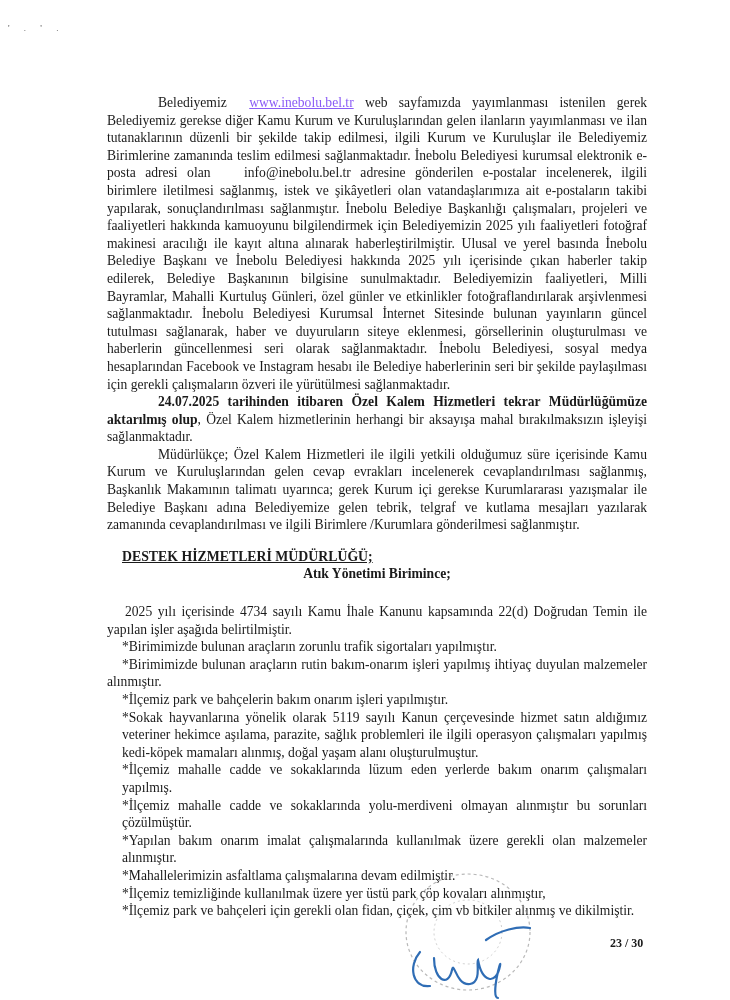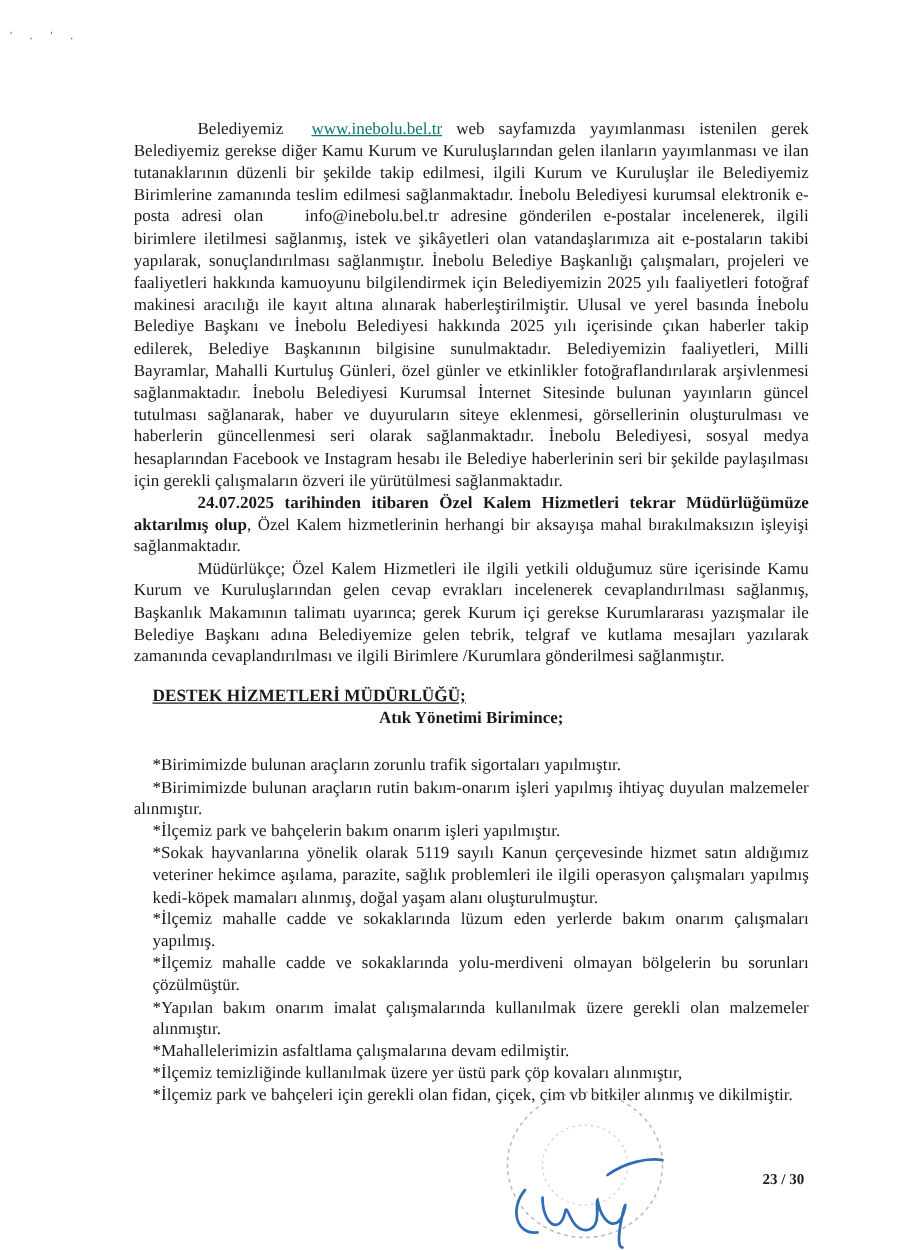--- a/index.html
+++ b/index.html
@@ -10,21 +10,21 @@
       font-family: "Liberation Serif", serif;
       font-size: 13.6px; line-height: 17.6px;
     }
     .specks { position: absolute; left: 8px; top: 20px; color: #555; font-size: 9px; letter-spacing: 6px; }
     .body {
       position: absolute; left: 107px; top: 94px; width: 540px;
     }
     p { margin: 0; text-align: justify; }
     .indent { text-indent: 51px; }
     .indent-sm { text-indent: 18px; }
-    a.link { color: #0f766e; text-decoration: underline; }
+    a.link { color: #8b5cf6; text-decoration: underline; }
     .email { color: #1a1a1a; margin-left: 24px; }
     b { font-weight: bold; }
     .section-title {
       margin-top: 14px; padding-left: 15px;
       font-weight: bold; text-decoration: underline; font-size: 13.8px;
     }
     .sub-title { font-weight: bold; margin-bottom: 20px; text-align: center; }
     .list-item { padding-left: 15px; text-align: justify; }
     .list-item.wrap-flush { padding-left: 0; text-indent: 15px; }
     .list-item.wrap-indent { padding-left: 15px; }
@@ -43,27 +43,28 @@
   <div class="body">
     <p class="indent"><span>Belediyemiz</span>&nbsp;&nbsp;<a class="link">www.inebolu.bel.tr</a><span> web sayfamızda yayımlanması istenilen gerek Belediyemiz gerekse diğer Kamu Kurum ve Kuruluşlarından gelen ilanların yayımlanması ve ilan tutanaklarının düzenli bir şekilde takip edilmesi, ilgili Kurum ve Kuruluşlar ile Belediyemiz Birimlerine zamanında teslim edilmesi sağlanmaktadır. İnebolu Belediyesi kurumsal elektronik e-posta adresi olan </span><span class="email">info@inebolu.bel.tr</span><span> adresine gönderilen e-postalar incelenerek, ilgili birimlere iletilmesi sağlanmış, istek ve şikâyetleri olan vatandaşlarımıza ait e-postaların takibi yapılarak, sonuçlandırılması sağlanmıştır. İnebolu Belediye Başkanlığı çalışmaları, projeleri ve faaliyetleri hakkında kamuoyunu bilgilendirmek için Belediyemizin 2025 yılı faaliyetleri fotoğraf makinesi aracılığı ile kayıt altına alınarak haberleştirilmiştir. Ulusal ve yerel basında İnebolu Belediye Başkanı ve İnebolu Belediyesi hakkında 2025 yılı içerisinde çıkan haberler takip edilerek, Belediye Başkanının bilgisine sunulmaktadır. Belediyemizin faaliyetleri, Milli Bayramlar, Mahalli Kurtuluş Günleri, özel günler ve etkinlikler fotoğraflandırılarak arşivlenmesi sağlanmaktadır. İnebolu Belediyesi Kurumsal İnternet Sitesinde bulunan yayınların güncel tutulması sağlanarak, haber ve duyuruların siteye eklenmesi, görsellerinin oluşturulması ve haberlerin güncellenmesi seri olarak sağlanmaktadır. İnebolu Belediyesi, sosyal medya hesaplarından Facebook ve Instagram hesabı ile Belediye haberlerinin seri bir şekilde paylaşılması için gerekli çalışmaların özveri ile yürütülmesi sağlanmaktadır.</span></p>
 
     <p class="indent"><b>24.07.2025 tarihinden itibaren Özel Kalem Hizmetleri tekrar Müdürlüğümüze aktarılmış olup</b><span>, Özel Kalem hizmetlerinin herhangi bir aksayışa mahal bırakılmaksızın işleyişi sağlanmaktadır.</span></p>
 
     <p class="indent">Müdürlükçe; Özel Kalem Hizmetleri ile ilgili yetkili olduğumuz süre içerisinde Kamu Kurum ve Kuruluşlarından gelen cevap evrakları incelenerek cevaplandırılması sağlanmış, Başkanlık Makamının talimatı uyarınca; gerek Kurum içi gerekse Kurumlararası yazışmalar ile Belediye Başkanı adına Belediyemize gelen tebrik, telgraf ve kutlama mesajları yazılarak zamanında cevaplandırılması ve ilgili Birimlere /Kurumlara gönderilmesi sağlanmıştır.</p>
 
     <div class="section-title">DESTEK HİZMETLERİ MÜDÜRLÜĞÜ;</div>
     <div class="sub-title">Atık Yönetimi Birimince;</div>
 
+    <p class="indent-sm">2025 yılı içerisinde 4734 sayılı Kamu İhale Kanunu kapsamında 22(d) Doğrudan Temin ile yapılan işler aşağıda belirtilmiştir.</p>
 
     <p class="list-item">*Birimimizde bulunan araçların zorunlu trafik sigortaları yapılmıştır.</p>
     <p class="list-item wrap-flush">*Birimimizde bulunan araçların rutin bakım-onarım işleri yapılmış ihtiyaç duyulan malzemeler alınmıştır.</p>
     <p class="list-item">*İlçemiz park ve bahçelerin bakım onarım işleri yapılmıştır.</p>
     <p class="list-item wrap-indent">*Sokak hayvanlarına yönelik olarak 5119 sayılı Kanun çerçevesinde hizmet satın aldığımız veteriner hekimce aşılama, parazite, sağlık problemleri ile ilgili operasyon çalışmaları yapılmış kedi-köpek mamaları alınmış, doğal yaşam alanı oluşturulmuştur.</p>
     <p class="list-item wrap-indent">*İlçemiz mahalle cadde ve sokaklarında lüzum eden yerlerde bakım onarım çalışmaları yapılmış.</p>
-    <p class="list-item wrap-indent">*İlçemiz mahalle cadde ve sokaklarında yolu-merdiveni olmayan bölgelerin bu sorunları çözülmüştür.</p>
+    <p class="list-item wrap-indent">*İlçemiz mahalle cadde ve sokaklarında yolu-merdiveni olmayan alınmıştır bu sorunları çözülmüştür.</p>
     <p class="list-item wrap-indent">*Yapılan bakım onarım imalat çalışmalarında kullanılmak üzere gerekli olan malzemeler alınmıştır.</p>
     <p class="list-item">*Mahallelerimizin asfaltlama çalışmalarına devam edilmiştir.</p>
     <p class="list-item">*İlçemiz temizliğinde kullanılmak üzere yer üstü park çöp kovaları alınmıştır,</p>
     <p class="list-item">*İlçemiz park ve bahçeleri için gerekli olan fidan, çiçek, çim vb bitkiler alınmış ve dikilmiştir.</p>
   </div>
 
   <svg class="signature" viewBox="0 0 190 130">
     <ellipse cx="78" cy="62" rx="62" ry="58" fill="none" stroke="#9a9a9a" stroke-width="1.2" stroke-dasharray="3 3" opacity="0.7"></ellipse>
     <ellipse cx="78" cy="62" rx="34" ry="32" fill="none" stroke="#b0b0b0" stroke-width="1" stroke-dasharray="2 3" opacity="0.6"></ellipse>
     <path d="M30 82 C18 96, 22 118, 40 116 M44 88 C44 110, 58 118, 62 100 C64 90, 66 116, 80 114 C92 112, 86 92, 88 90 C92 112, 106 116, 110 96 C112 84, 100 128, 108 128 M96 70 C110 60, 128 56, 140 58" fill="none" stroke="#2f6db5" stroke-width="2.2" stroke-linecap="round"></path>

